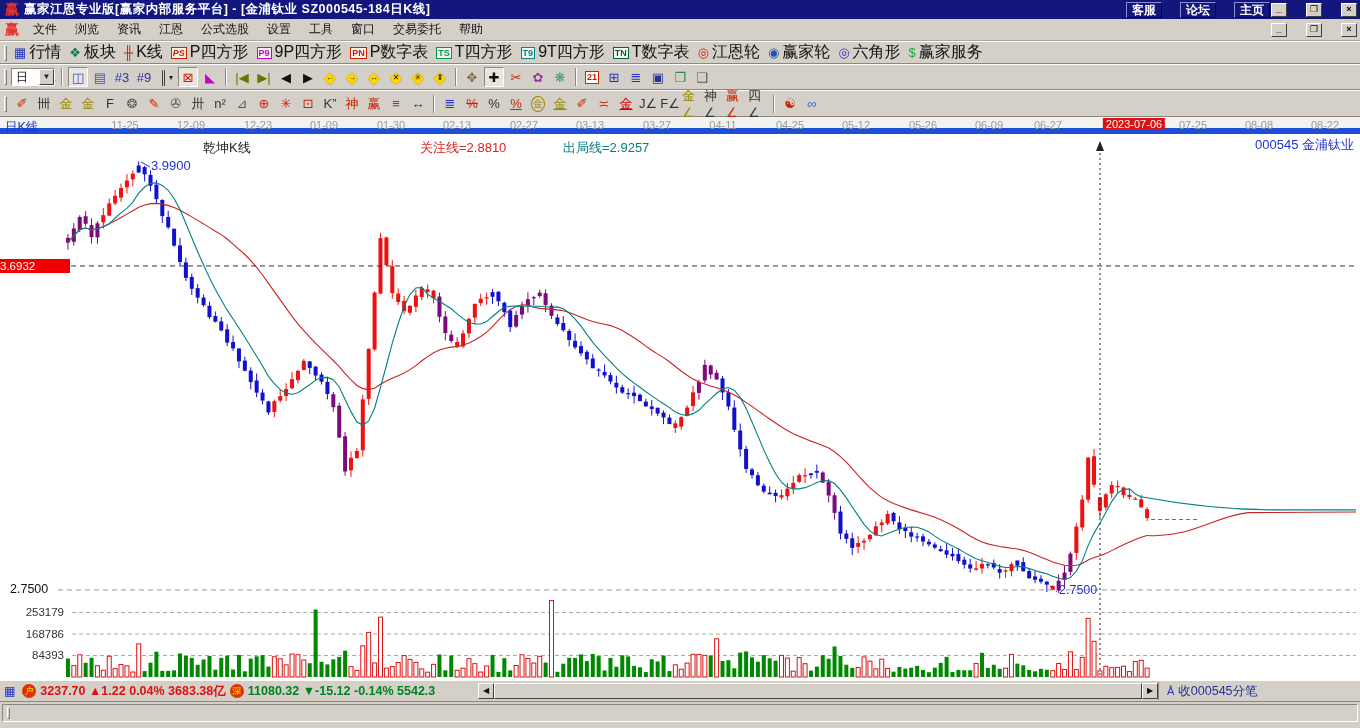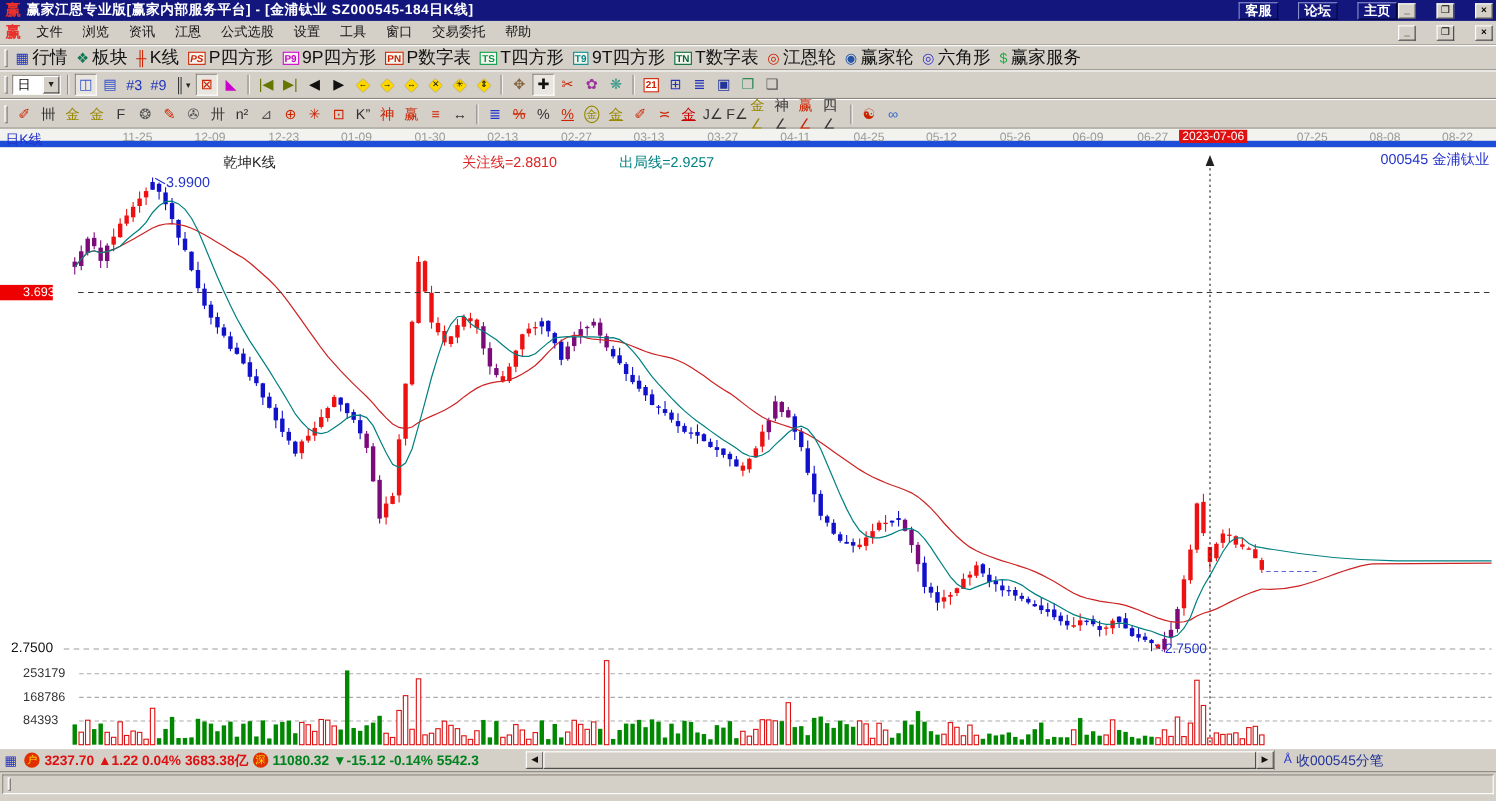--- a/index.html
+++ b/index.html
@@ -30,22 +30,22 @@
 .diamond .dbase{color:#ffd700;font-size:16px;text-shadow:0 0 1px #857000}
 .diamond .darrow{position:absolute;font-size:8px;color:#111;left:50%;top:50%;transform:translate(-50%,-50%);font-weight:bold}
 .badge2{font-size:9px;font-weight:bold;border:1px solid #b33;background:#fff;padding:0 1px;line-height:11px}
 .dd{font-size:8px;margin-left:1px;color:#222}
 .axisrow{height:17px;background:#f2f2ee;position:relative;border-bottom:6px solid #1d4ed8;font-size:11px}
 .axis-label{position:absolute;left:5px;top:2px;color:#2233cc;font-size:12.5px}
 .tick{position:absolute;top:2px;transform:translateX(-50%);color:#999;white-space:nowrap}
 .tick.hl{background:#dd1111;color:#fff;padding:0 3px;top:1px;font-size:11px}
 .chartwrap{position:relative;height:546px;background:#fff;overflow:hidden}
 .ann{position:absolute;white-space:nowrap}
-.targetbox{position:absolute;left:0;top:125px;width:48px;height:14px;background:#ee0000;color:#fff;font-size:11.5px;line-height:14px;padding-left:21px}
-.vlabel{position:absolute;left:21px;width:64px;font-size:11.5px;color:#333}
+.targetbox{position:absolute;left:0;top:125px;width:70px;height:14px;background:#ee0000;color:#fff;font-size:11.5px;line-height:14px;padding-left:0}
+.vlabel{position:absolute;left:0;width:64px;text-align:right;font-size:11.5px;color:#333}
 .scrollrow{height:21px;display:flex;align-items:center;background:#d4d0c8;border-top:1px solid #fff;padding:0 2px}
 .sr-left{display:flex;align-items:center;gap:4px;width:476px;padding-left:2px;white-space:nowrap}
 .cicon{width:14px;height:14px;border-radius:50%;background:#e03000;color:#ffe300;font-size:9px;line-height:14px;text-align:center;flex:none}
 .shtext{color:#dd1111;font-size:12.5px;font-weight:bold}
 .sztext{color:#00831f;font-size:12.5px;font-weight:bold}
 .sbtn{width:16px;height:16px;background:#d4d0c8;border:1px solid;border-color:#fff #404040 #404040 #fff;font-size:8px;text-align:center;line-height:14px;flex:none}
 .strack{flex:1;height:16px;background:#efede8;position:relative}
 .sthumb{position:absolute;left:0;top:0;height:16px;width:100%;background:#d4d0c8;border:1px solid;border-color:#fff #404040 #404040 #fff}
 .sr-right{width:200px;display:flex;align-items:center;gap:4px;padding-left:8px;border-left:1px solid #8c8880;height:18px}
 .anticon{color:#2233cc;font-size:11px}
@@ -384,21 +384,21 @@
     <span class="tick" style="left: 457px;">02-13</span>
     <span class="tick" style="left: 524px;">02-27</span>
     <span class="tick" style="left: 590px;">03-13</span>
     <span class="tick" style="left: 657px;">03-27</span>
     <span class="tick" style="left: 723px;">04-11</span>
     <span class="tick" style="left: 790px;">04-25</span>
     <span class="tick" style="left: 856px;">05-12</span>
     <span class="tick" style="left: 923px;">05-26</span>
     <span class="tick" style="left: 989px;">06-09</span>
     <span class="tick" style="left: 1048px;">06-27</span>
-    <span class="tick hl" style="left: 1103px;">2023-07-06</span>
+    <span class="tick hl" style="left: 1134px;">2023-07-06</span>
     <span class="tick" style="left: 1193px;">07-25</span>
     <span class="tick" style="left: 1259px;">08-08</span>
     <span class="tick" style="left: 1325px;">08-22</span>
   </div>
 
 <div class="chartwrap" id="chartwrap">
   <svg id="chart-svg" width="1360" height="546">
       <line x1="58" y1="455.94000000000005" x2="1356" y2="455.94000000000005" stroke="#999" stroke-dasharray="5,4"></line>
       <line x1="72" y1="478.5" x2="1356" y2="478.5" stroke="#aaa" stroke-dasharray="4,3"></line>
       <line x1="72" y1="500" x2="1356" y2="500" stroke="#aaa" stroke-dasharray="4,3"></line>

